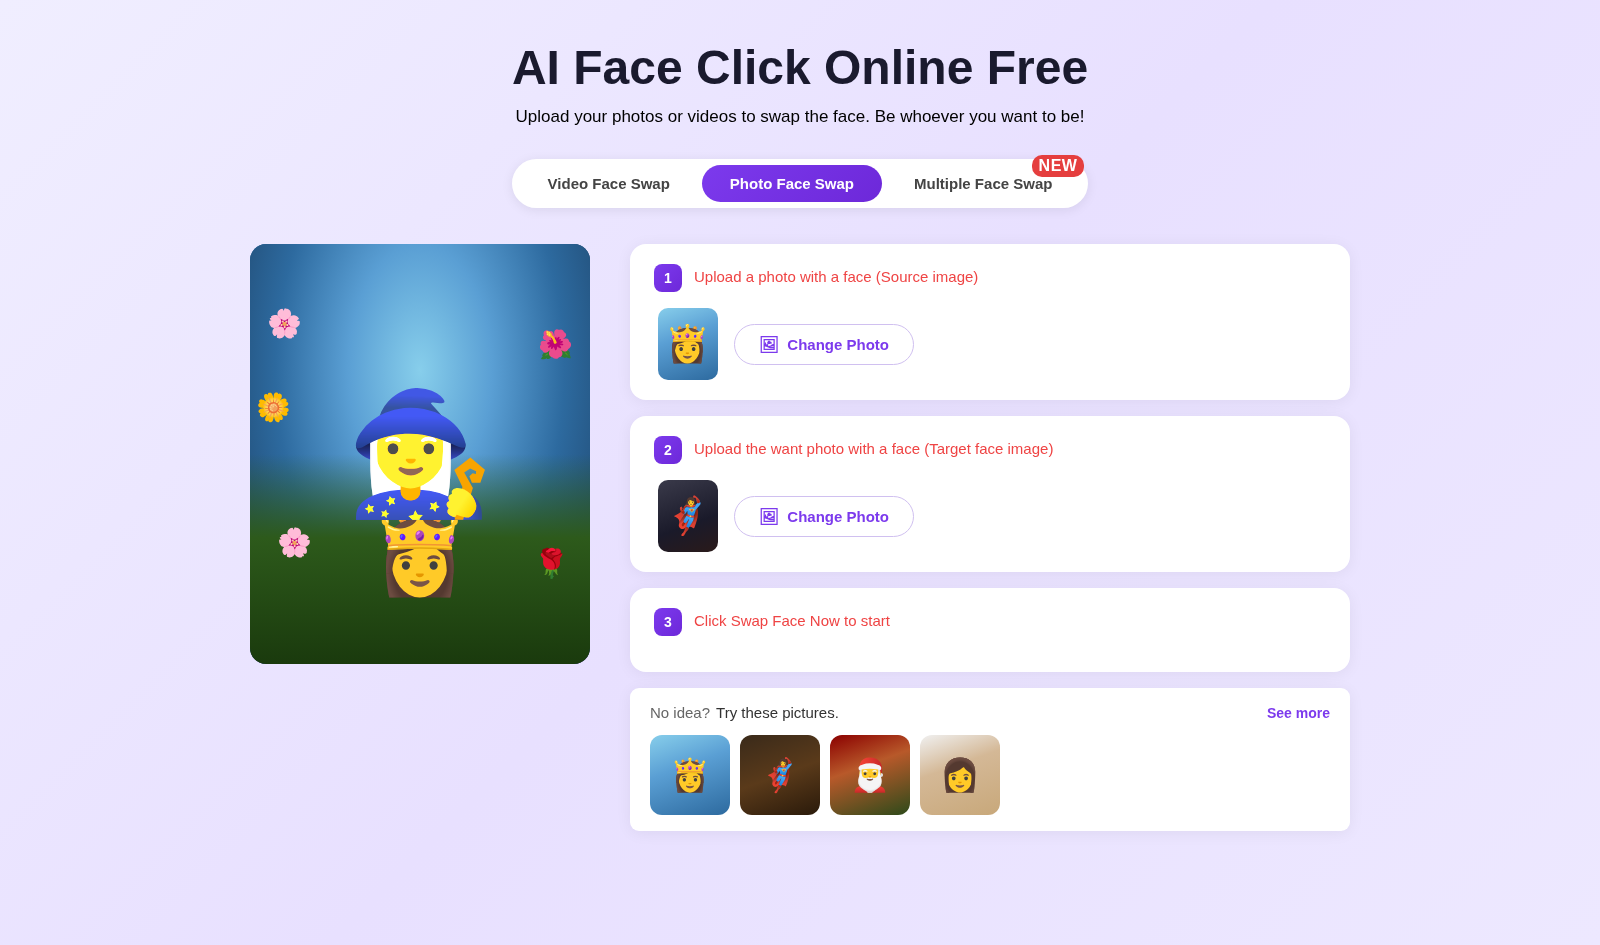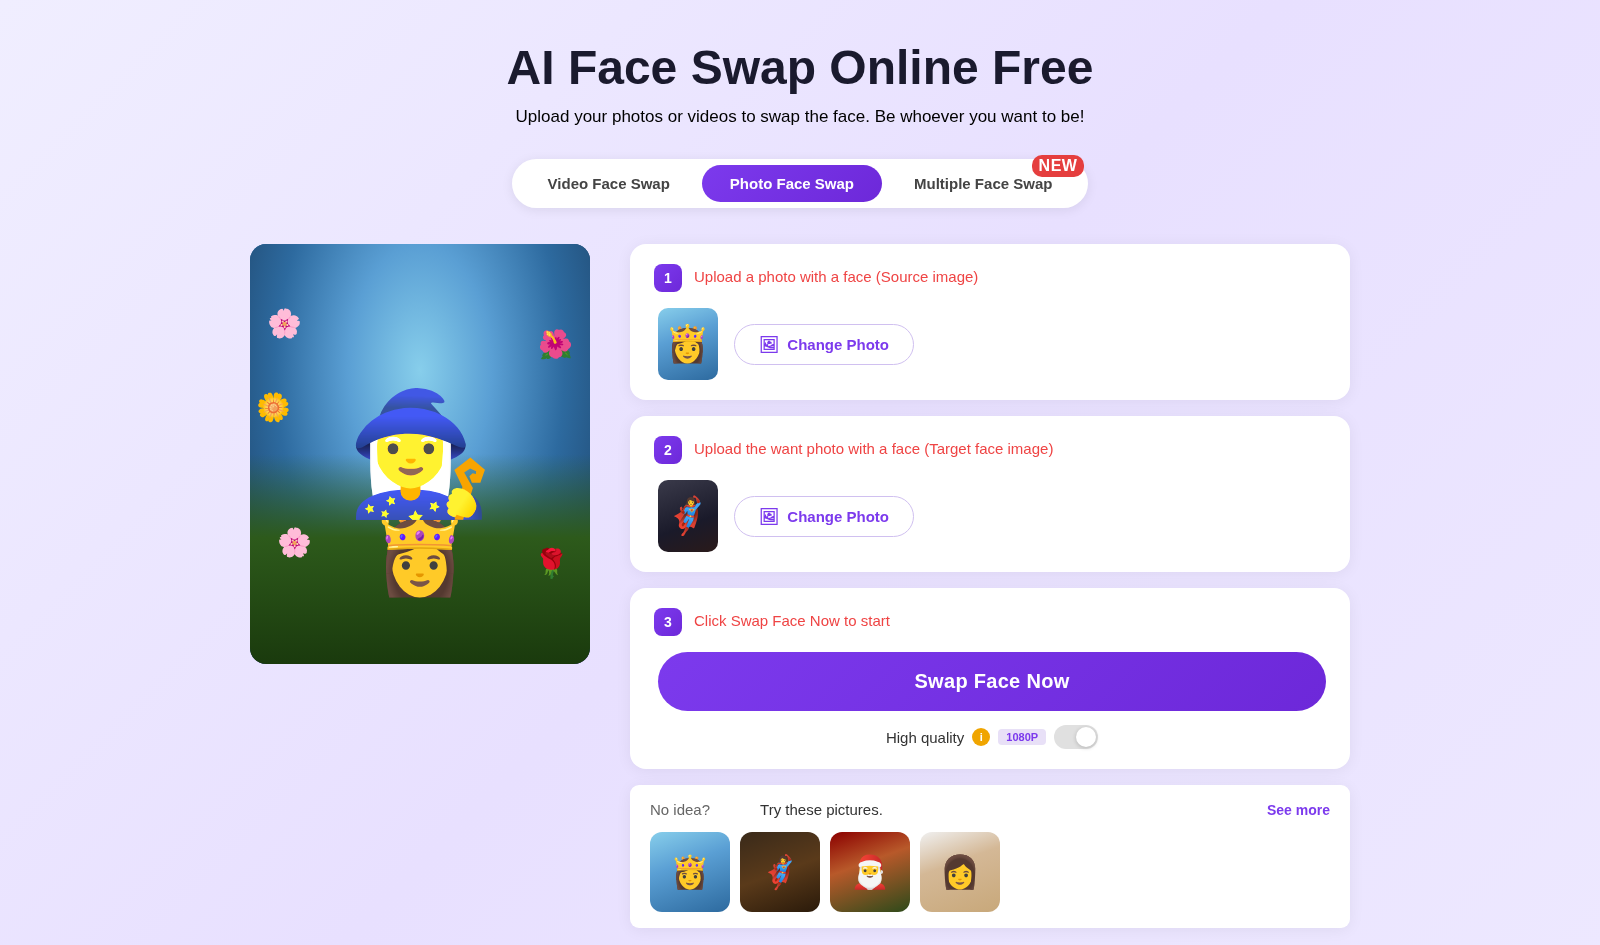--- a/index.html
+++ b/index.html
@@ -322,21 +322,20 @@
       font-size: 15px;
     }
 
     .no-idea-text {
       color: #666;
       font-weight: 500;
     }
 
     .try-text {
       color: #333;
-      margin-left: 44px;
     }
 
     .see-more-link {
       color: #7c3aed;
       font-size: 14px;
       font-weight: 600;
       cursor: pointer;
       text-decoration: none;
       margin-left: 11px;
     }
@@ -364,21 +363,21 @@
     .sug-3 { background: linear-gradient(160deg, #8B0000 0%, #b8592a 40%, #2d4a1a 100%); }
     .sug-4 { background: linear-gradient(160deg, #f0f0f0 0%, #d4b896 40%, #c8a87a 100%); }
 
     .step3-content {
       padding-left: 4px;
     }
   </style>
 </head>
 <body>
 
-<h1 class="page-title">AI Face Swap Online Free</h1>
+<h1 class="page-title">AI Face Click Online Free</h1>
 
 <p class="page-subtitle">Upload your photos or videos to swap the face. Be whoever you want to be!</p>
 
 <div class="tabs-container">
   <button class="tab">Video Face Swap</button>
   <button class="tab active">Photo Face Swap</button>
   <button class="tab" style="position:relative;">
     <span>Multiple Face Swap</span>
     <span class="tab-new-badge">NEW</span>
   </button>
@@ -431,29 +430,20 @@
           <span>Change Photo</span>
         </button>
       </div>
     </div>
 
     <div class="step-card">
       <div class="step-header">
         <div class="step-number">3</div>
         <div class="step-label">Click Swap Face Now to start</div>
       </div>
-      <div class="step3-content">
-        <button class="swap-btn">Swap Face Now</button>
-        <div class="quality-row">
-          <span class="quality-label">High quality</span>
-          <span class="info-icon">i</span>
-          <span class="quality-badge">1080P</span>
-          <div class="toggle"></div>
-        </div>
-      </div>
     </div>
 
     <div class="suggestions-card">
       <div class="suggestions-header">
         <div class="suggestions-left">
           <span class="no-idea-text">No idea?</span>
           <span class="try-text">Try these pictures.</span>
         </div>
         <a class="see-more-link" href="#">See more</a>
       </div>

